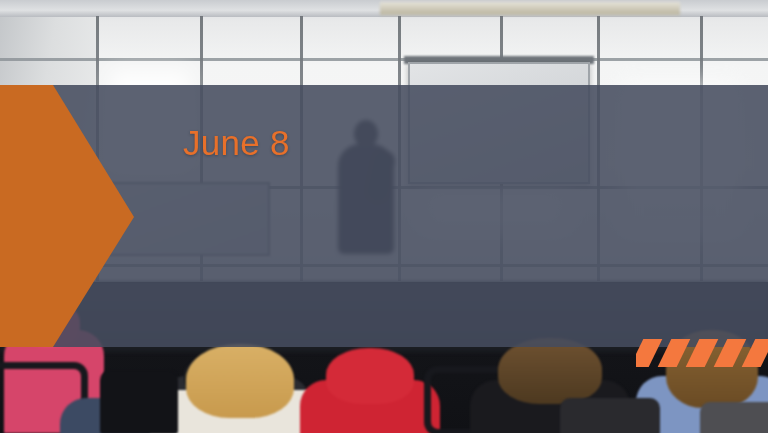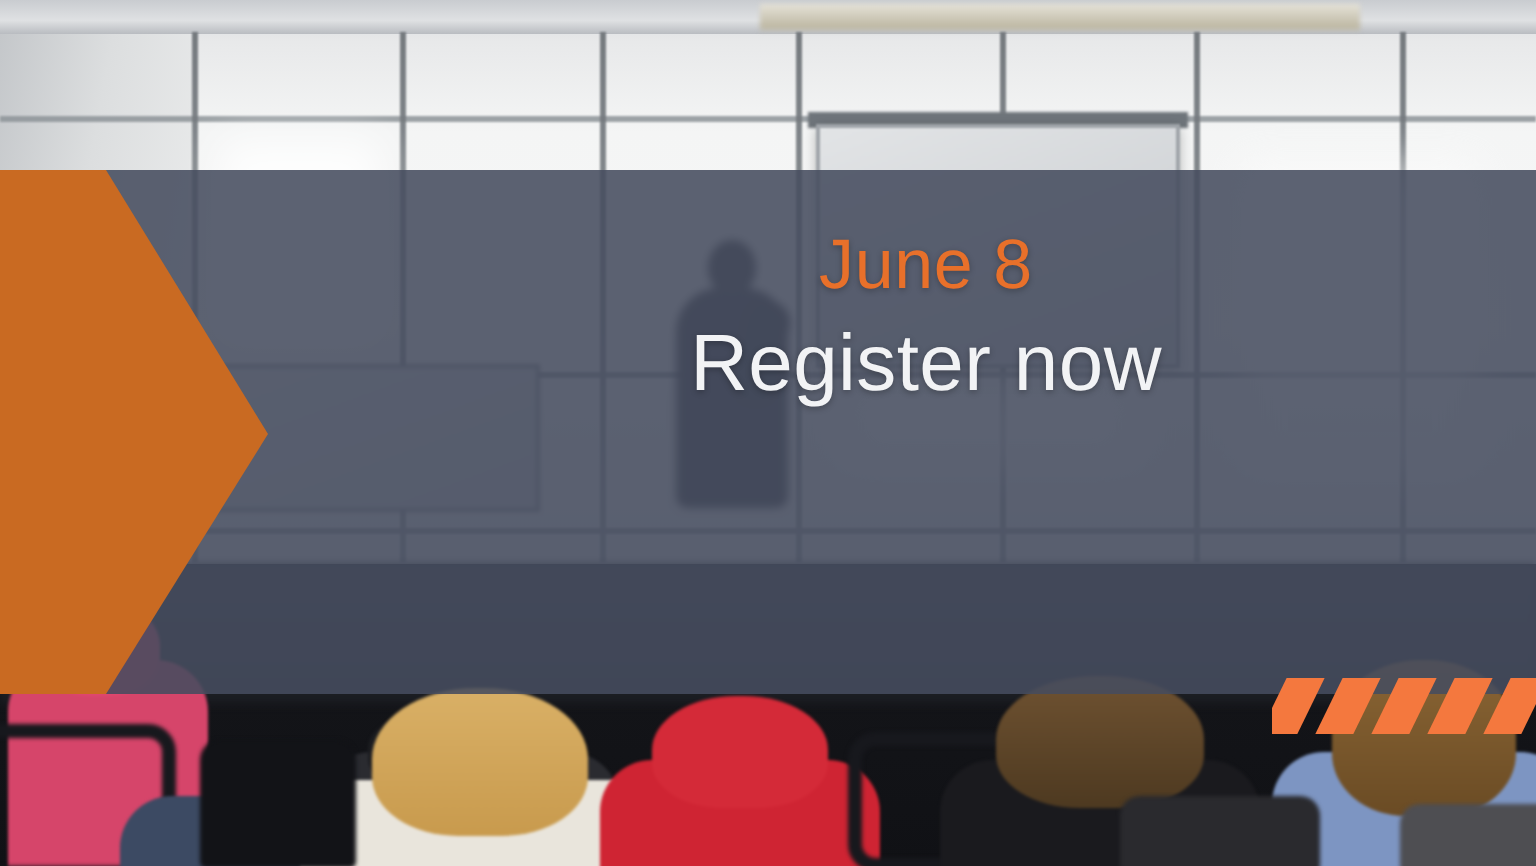--- a/index.html
+++ b/index.html
@@ -152,23 +152,22 @@
   .arrow {
     position: absolute;
     left: 0; top: 85px; width: 134px; height: 262px;
     background: #c96a22;
     clip-path: polygon(0 0, 53px 0, 134px 132px, 53px 262px, 0 262px);
   }
 
   
   .text-block {
     position: absolute;
-    left: 183px; top: 112px;
+    left: 183px; top: 122px;
     width: 560px;
-    text-align: center;
   }
   .kicker {
     color: #e8702a;
     font-size: 35px;
     font-weight: 400;
     letter-spacing: .3px;
     line-height: 1.18;
     margin: 0 0 6px 0;
     text-shadow: 0 1px 3px rgba(0,0,0,.28);
   }
@@ -291,21 +290,20 @@
     <div class="chair" style="left:560px;top:398px;width:100px;height:38px;background:#2a2a2e;"></div>
     <div class="chair" style="left:700px;top:402px;width:80px;height:34px;background:#4e4e52;"></div>
   </div>
 
   <div class="band"></div>
 
   <div class="arrow"></div>
 
   <div class="text-block">
     <p class="kicker">June 8</p>
-    <p class="subline">Register now</p>
   </div>
 
   <div class="stripes">
     <div class="stripe" style="left:0px;"></div>
     <div class="stripe" style="left:28px;"></div>
     <div class="stripe" style="left:56px;"></div>
     <div class="stripe" style="left:84px;"></div>
     <div class="stripe" style="left:112px;"></div>
   </div>
 

